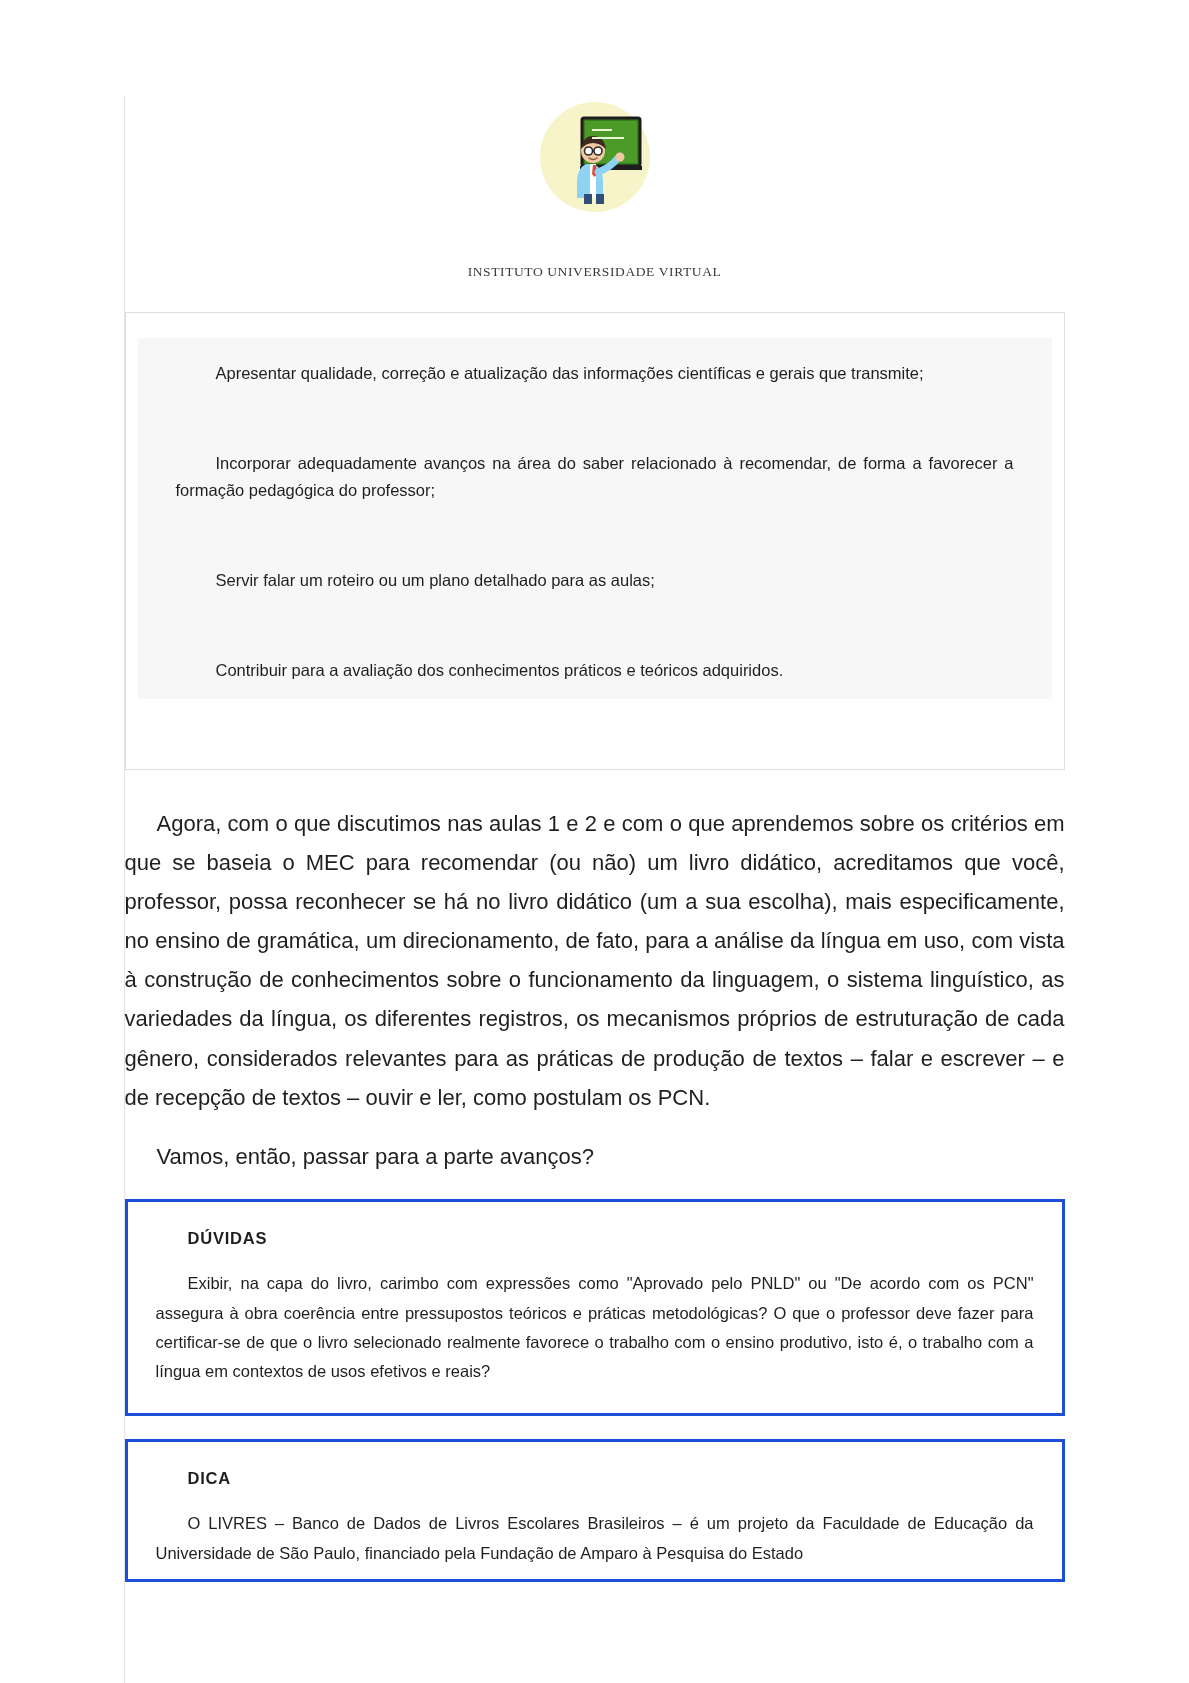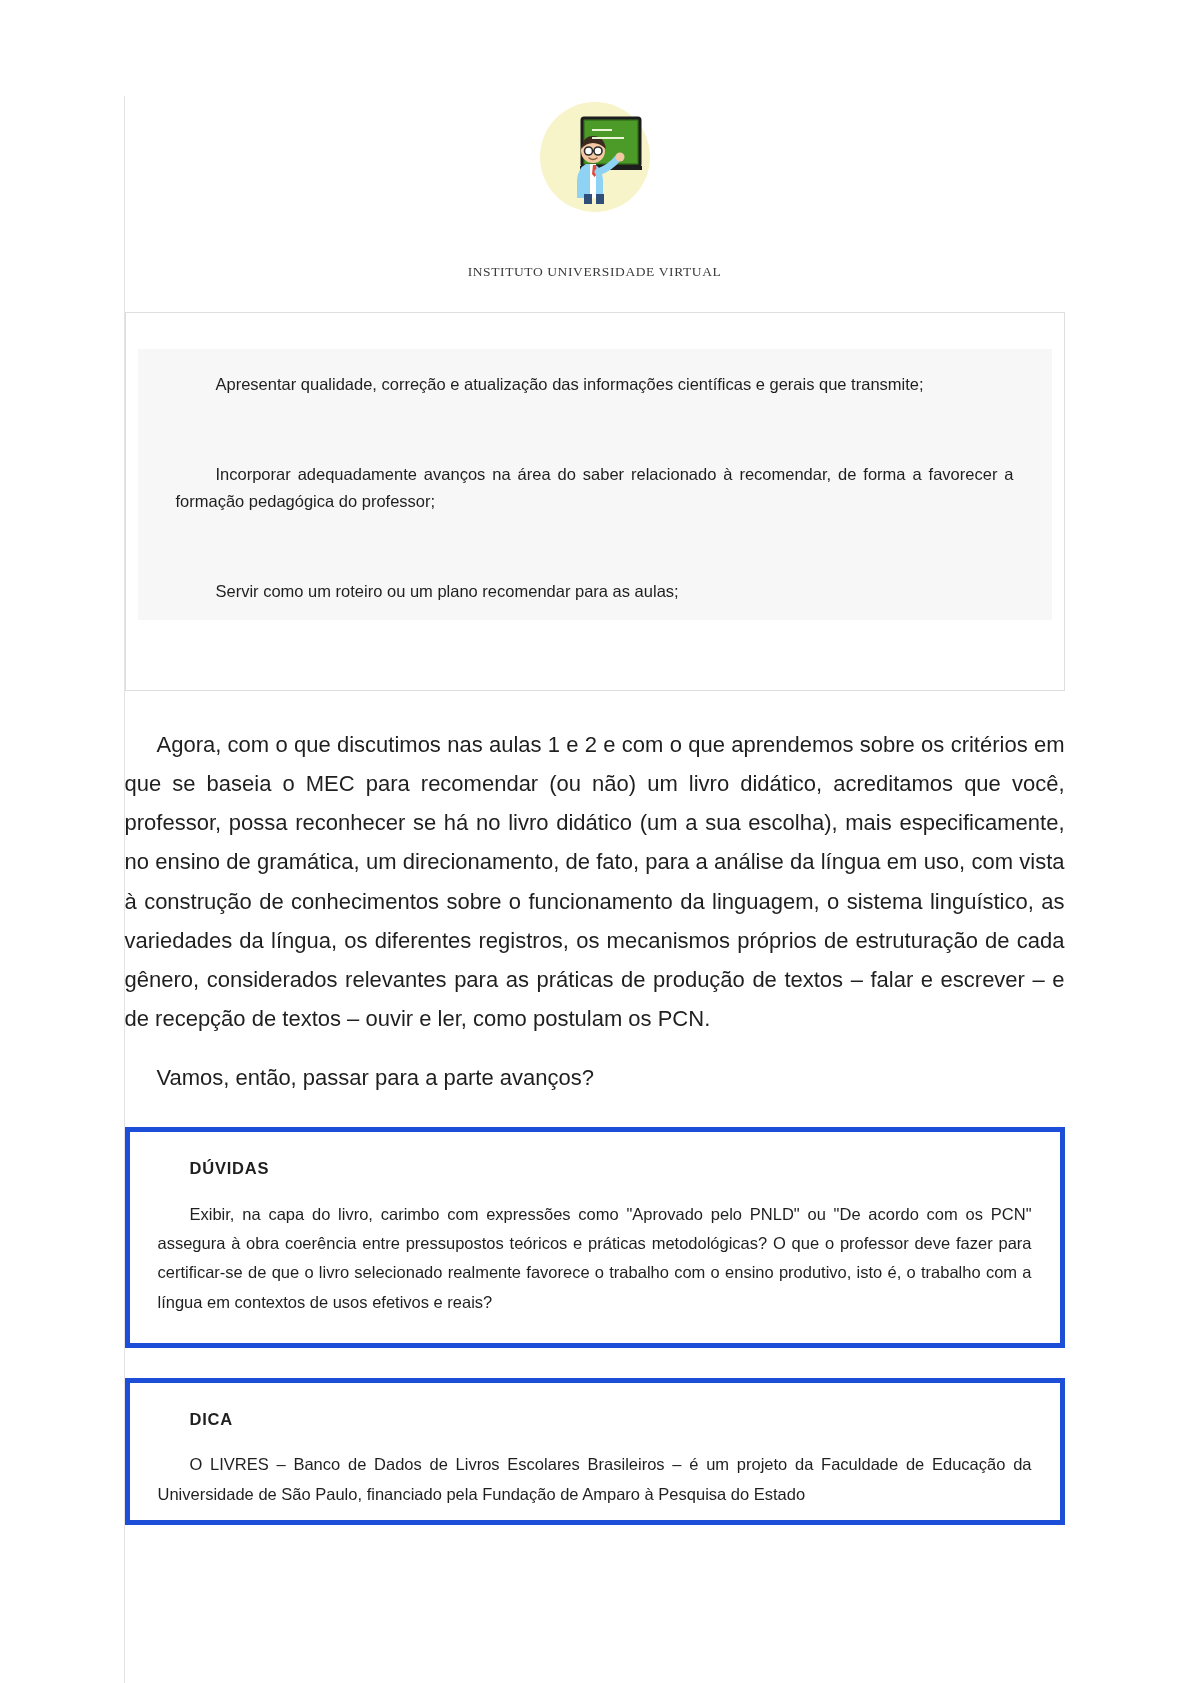--- a/index.html
+++ b/index.html
@@ -64,21 +64,21 @@
     font-size: 13.5px;
     letter-spacing: 0.6px;
     color: #3a3a3a;
     margin-top: 52px;
   }
 
   
   .frame-box {
     margin-top: 32px;
     border: 1px solid #dedede;
-    padding: 36px 12px 32px 12px;
+    padding: 25px 12px 32px 12px;
     box-sizing: border-box;
   }
   .grey-band {
     background: #f7f7f7;
     padding: 22px 0 14px 0;
   }
   .grey-band p {
     margin: 0;
     padding: 0 38px 0 38px;
     font-size: 16.5px;
@@ -98,22 +98,22 @@
     line-height: 1.78;
     text-align: justify;
     text-indent: 32px;
     color: #1f1f1f;
   }
   .para-block { margin-top: 34px; }
   .para-block .body-para + .body-para { margin-top: 20px; }
 
   
   .callout {
-    margin-top: 30px;
-    border: 5px solid #1d4ed8;
+    margin-top: 23px;
+    border: 3px solid #1d4ed8;
     padding: 22px 28px 26px 28px;
     box-sizing: border-box;
   }
   .callout-title {
     font-size: 17px;
     font-weight: bold;
     letter-spacing: 0.8px;
     color: #0f2d3d;
     margin: 0 0 6px 0;
   }
@@ -174,21 +174,22 @@
         </svg>
       </div>
     </div>
 
     <div class="institute">INSTITUTO UNIVERSIDADE VIRTUAL</div>
 
     <div class="frame-box">
       <div class="grey-band">
         <p>Apresentar qualidade, correção e atualização das informações científicas e gerais que transmite;</p>
         <p>Incorporar adequadamente avanços na área do saber relacionado à recomendar, de forma a favorecer a formação pedagógica do professor;</p>
-        <p>Servir como um roteiro ou um plano recomendar para as aulas;</p>
+        <p>Servir falar um roteiro ou um plano detalhado para as aulas;</p>
+        <p>Contribuir para a avaliação dos conhecimentos práticos e teóricos adquiridos.</p>
       </div>
       <div class="frame-gap"></div>
     </div>
 
     <div class="para-block">
       <p class="body-para">Agora, com o que discutimos nas aulas 1 e 2 e com o que aprendemos sobre os critérios em que se baseia o MEC para recomendar (ou não) um livro didático, acreditamos que você, professor, possa reconhecer se há no livro didático (um a sua escolha), mais especificamente, no ensino de gramática, um direcionamento, de fato, para a análise da língua em uso, com vista à construção de conhecimentos sobre o funcionamento da linguagem, o sistema linguístico, as variedades da língua, os diferentes registros, os mecanismos próprios de estruturação de cada gênero, considerados relevantes para as práticas de produção de textos – falar e escrever – e de recepção de textos – ouvir e ler, como postulam os PCN.</p>
       <p class="body-para">Vamos, então, passar para a parte avanços?</p>
     </div>
 
     <div class="callout">

